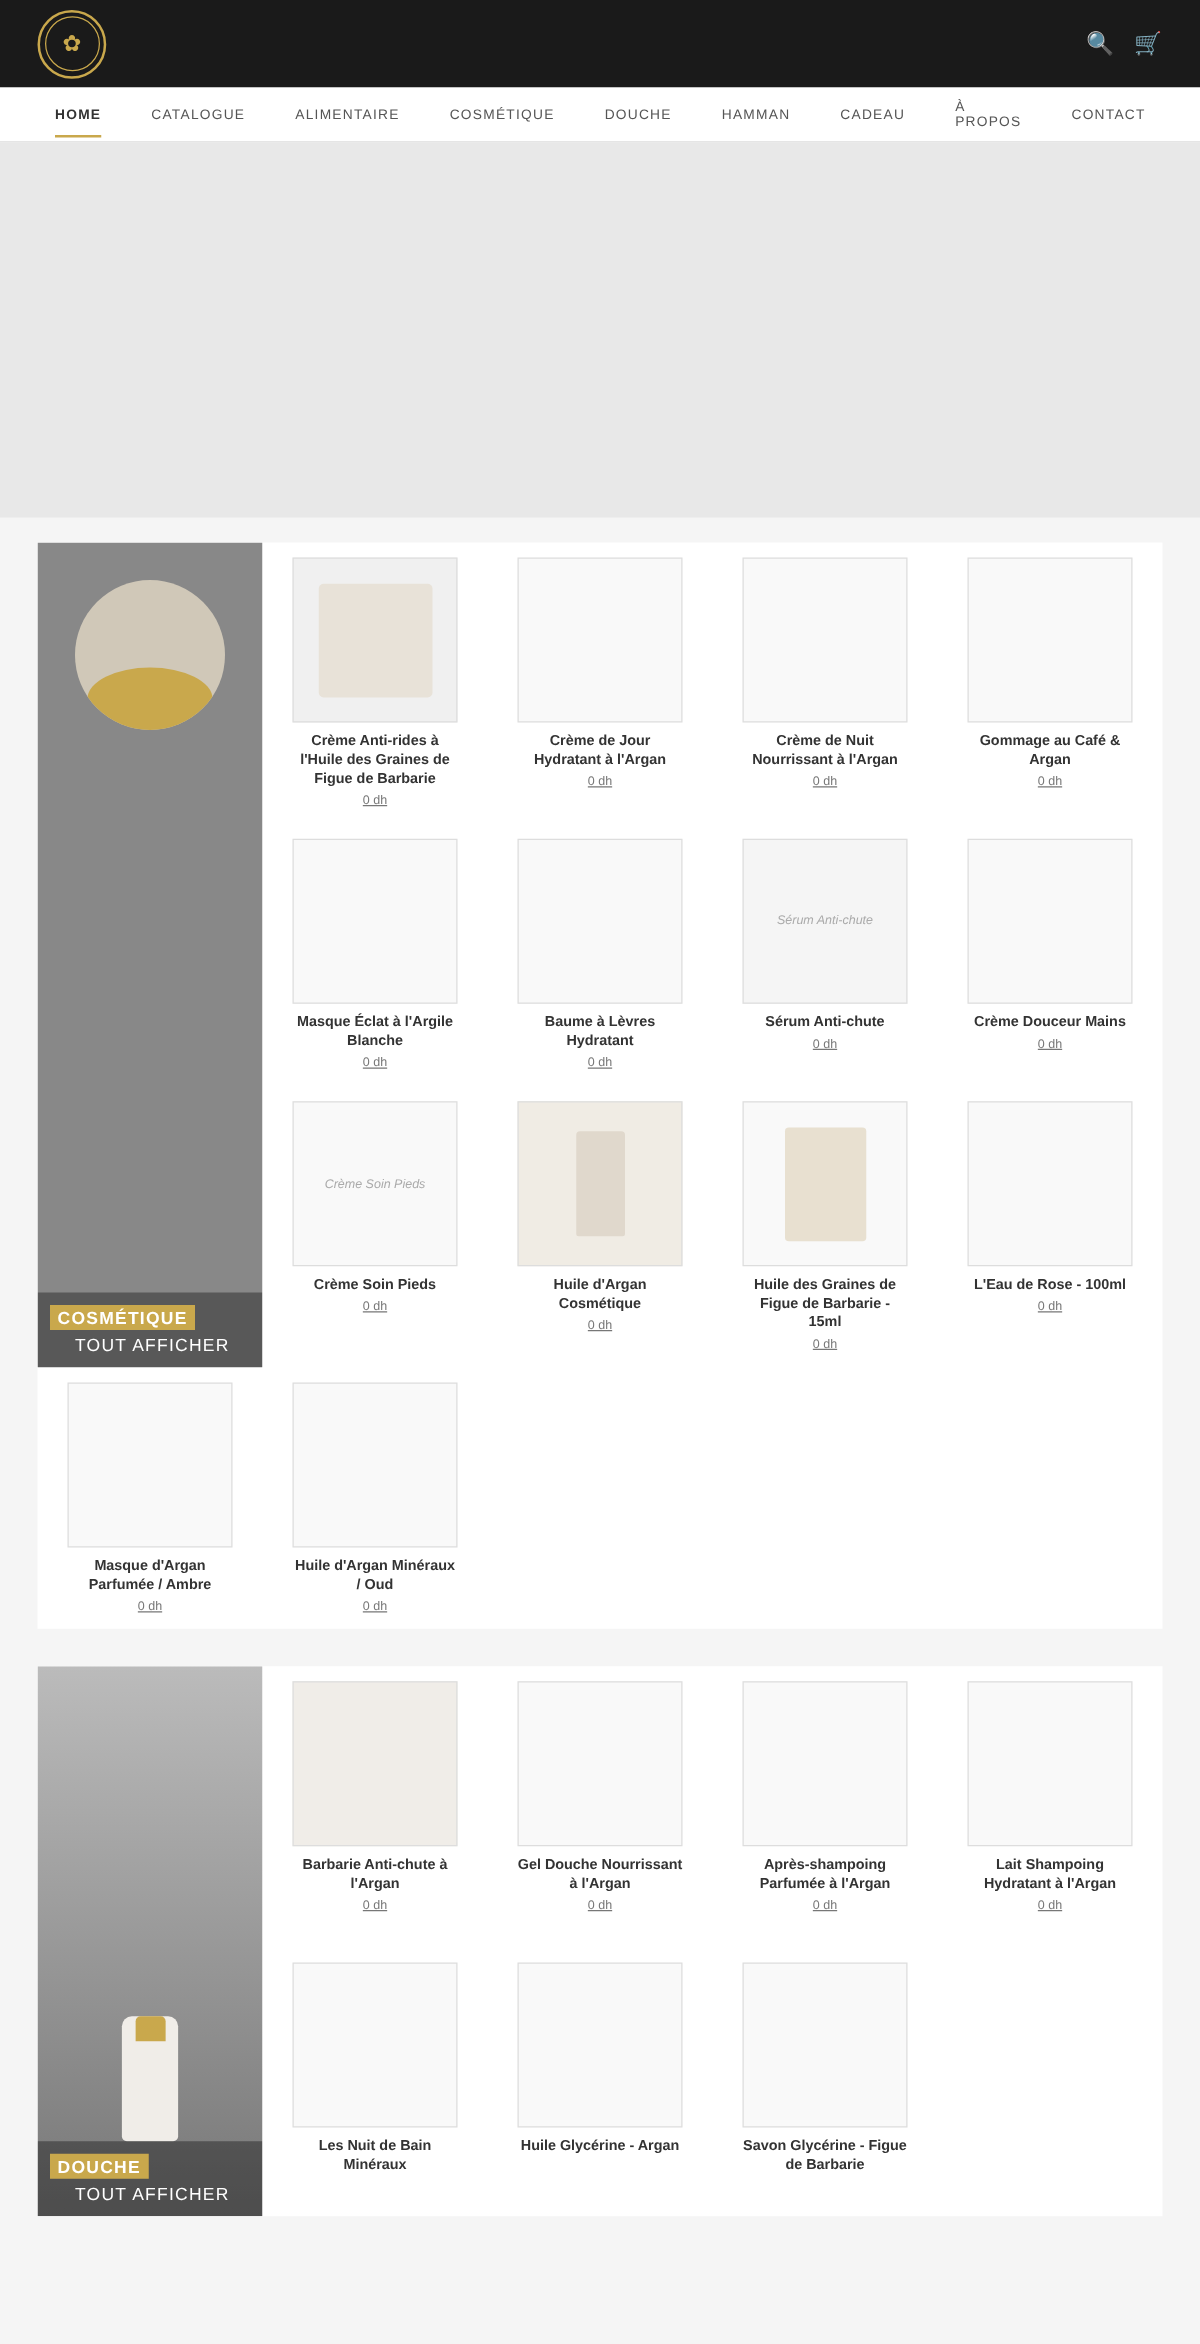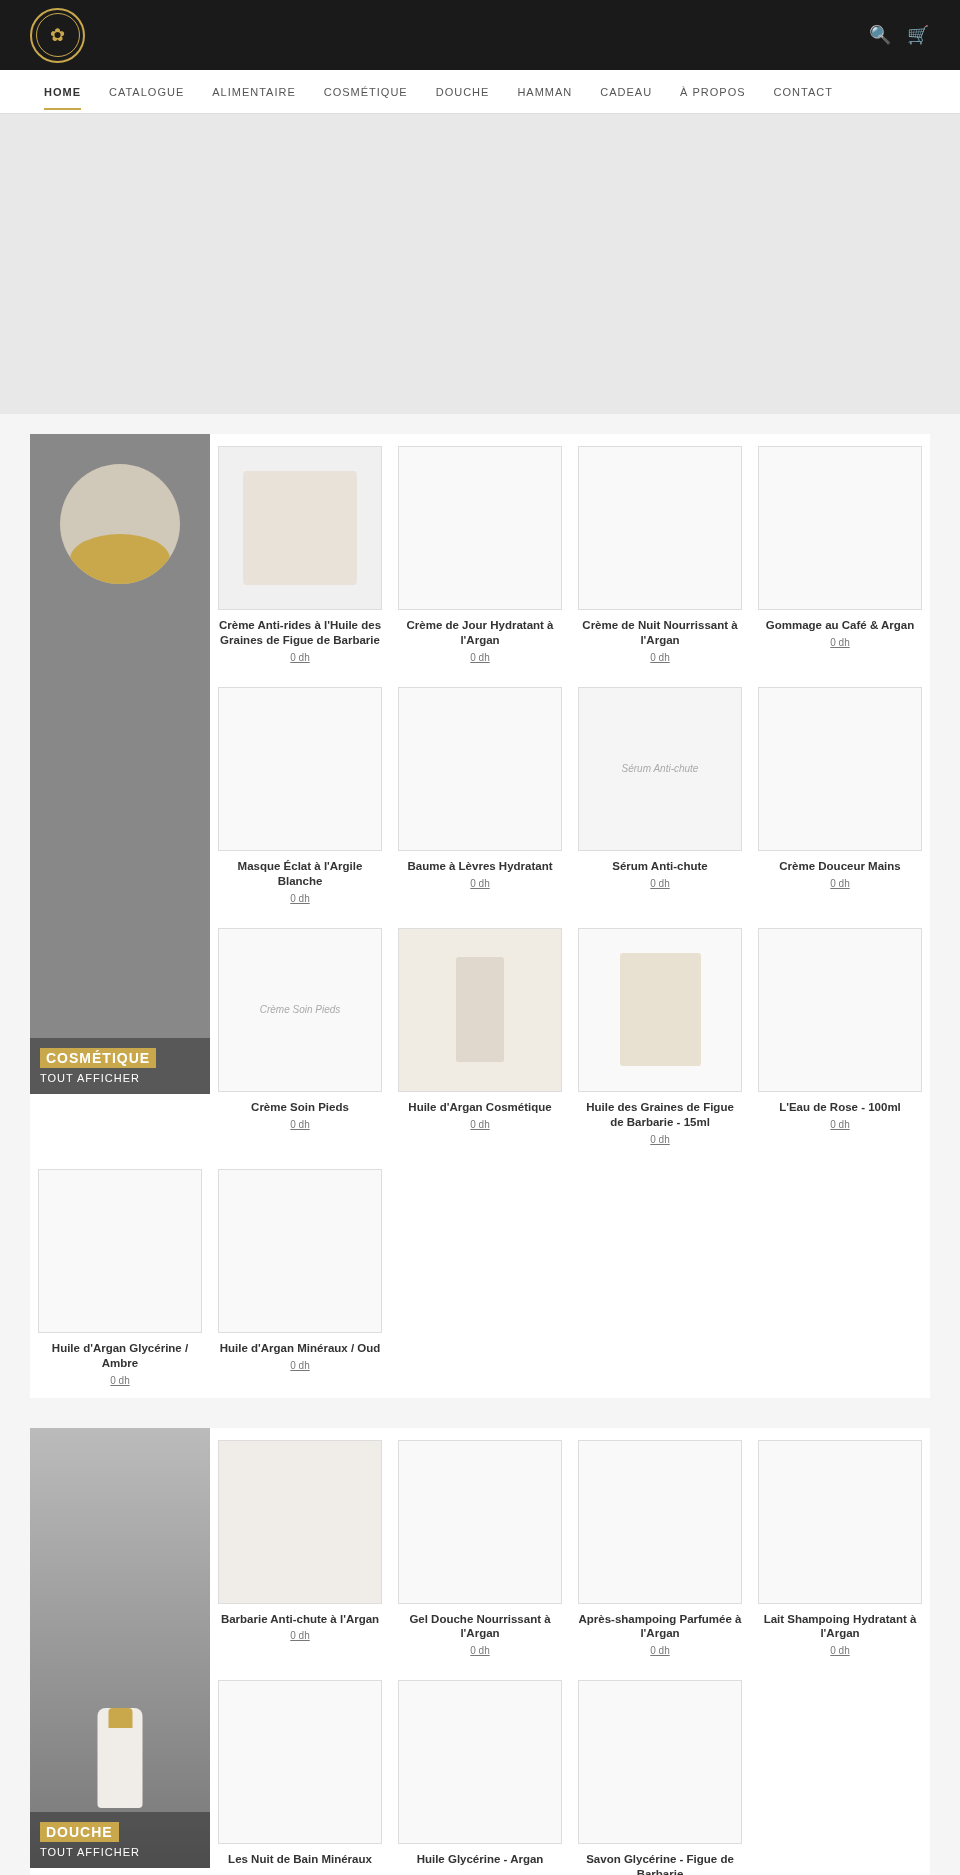--- a/index.html
+++ b/index.html
@@ -33,20 +33,21 @@
     .header-icon { color: #fff; font-size: 18px; cursor: pointer; }
 
     
     .nav {
       background: #fff;
       border-bottom: 1px solid #ddd;
       display: flex;
       align-items: center;
       padding: 0 30px;
       height: 44px;
+      gap: 12px;
     }
     .nav-item {
       padding: 12px 14px;
       font-size: 11px;
       letter-spacing: 1px;
       text-transform: uppercase;
       color: #555;
       cursor: pointer;
       position: relative;
     }
@@ -86,29 +87,30 @@
       font-size: 14px;
       font-weight: bold;
       letter-spacing: 1px;
       background: #c9a84c;
       display: inline-block;
       padding: 2px 6px;
       margin-bottom: 4px;
     }
     .category-link {
       color: #fff;
-      font-size: 11px;
+      font-size: 14px;
       letter-spacing: 1px;
       text-transform: uppercase;
       display: block;
+      margin-left: 20px;
     }
 
     
     .product-card {
-      padding: 12px 8px;
+      padding: 12px 24px;
       text-align: center;
       cursor: pointer;
     }
     .product-img {
       width: 100%;
       aspect-ratio: 1;
       border: 1px solid #ddd;
       background: #f9f9f9;
       margin-bottom: 8px;
       display: flex;
@@ -271,21 +273,21 @@
         <div class="product-name">Huile des Graines de Figue de Barbarie - 15ml</div>
         <div class="product-price">0 dh</div>
       </div>
       <div class="product-card">
         <div class="product-img"></div>
         <div class="product-name">L'Eau de Rose - 100ml</div>
         <div class="product-price">0 dh</div>
       </div>
       <div class="product-card">
         <div class="product-img"></div>
-        <div class="product-name">Huile d'Argan Glycérine / Ambre</div>
+        <div class="product-name">Masque d'Argan Parfumée / Ambre</div>
         <div class="product-price">0 dh</div>
       </div>
       <div class="product-card">
         <div class="product-img"></div>
         <div class="product-name">Huile d'Argan Minéraux / Oud</div>
         <div class="product-price">0 dh</div>
       </div>
     </div>
   </div>
 

